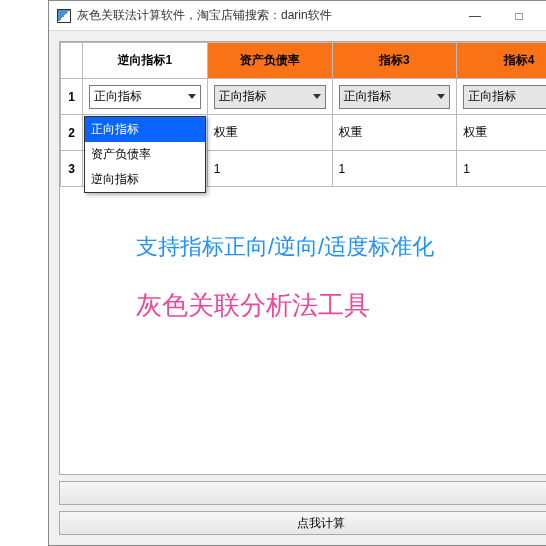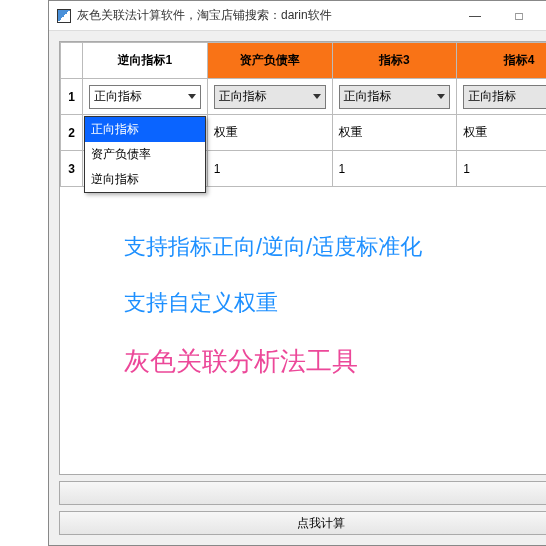--- a/index.html
+++ b/index.html
@@ -17,21 +17,21 @@
 th { background: #f97316; font-weight: bold; text-align: center; }
 .rowhdr { width: 22px; text-align: center; font-weight: bold; background: #fff; }
 .corner { background: #fff; }
 .sel-th { background: #fff; }
 .combo { display: flex; align-items: center; justify-content: space-between; background: #e5e5e5; border: 1px solid #7a7a7a; height: 24px; padding: 0 4px; }
 .combo.open { background: #fff; }
 .chev { width: 0; height: 0; border-left: 4px solid transparent; border-right: 4px solid transparent; border-top: 5px solid #333; margin-left: 4px; }
 .dropdown { position: absolute; left: 24px; top: 74px; width: 122px; background: #fff; border: 1px solid #333; box-shadow: 2px 2px 4px rgba(0,0,0,0.3); z-index: 10; }
 .dd-item { padding: 4px 6px; font-size: 12px; }
 .dd-item.sel { background: #0a64ff; color: #fff; }
-.promo { position: absolute; left: 64px; top: 190px; }
+.promo { position: absolute; left: 76px; top: 190px; }
 .promo-line { font-size: 22px; margin-bottom: 26px; }
 .blue { color: #1e90ff; }
 .green { color: #ec4899; font-size: 26px; }
 .botbtn { height: 24px; border: 1px solid #aaa; background: linear-gradient(#f7f7f7,#e6e6e6); margin-bottom: 6px; display: flex; align-items: center; justify-content: center; font-size: 12px; }
 </style>
 </head>
 <body>
 
 <div class="window">
   <div class="titlebar">
@@ -100,21 +100,20 @@
         </table>
 
       <div class="dropdown">
         <div class="dd-item sel">正向指标</div>
         <div class="dd-item">资产负债率</div>
         <div class="dd-item">逆向指标</div>
       </div>
 
       <div class="promo">
         <div class="promo-line blue">支持指标正向/逆向/适度标准化</div>
-        <div class="promo-line blue">支持自定义权重</div>
         <div class="promo-line green">灰色关联分析法工具</div>
       </div>
     </div>
 
     <div class="botbtn"></div>
     <div class="botbtn">点我计算</div>
   </div>
 </div>
 
 </body></html>

